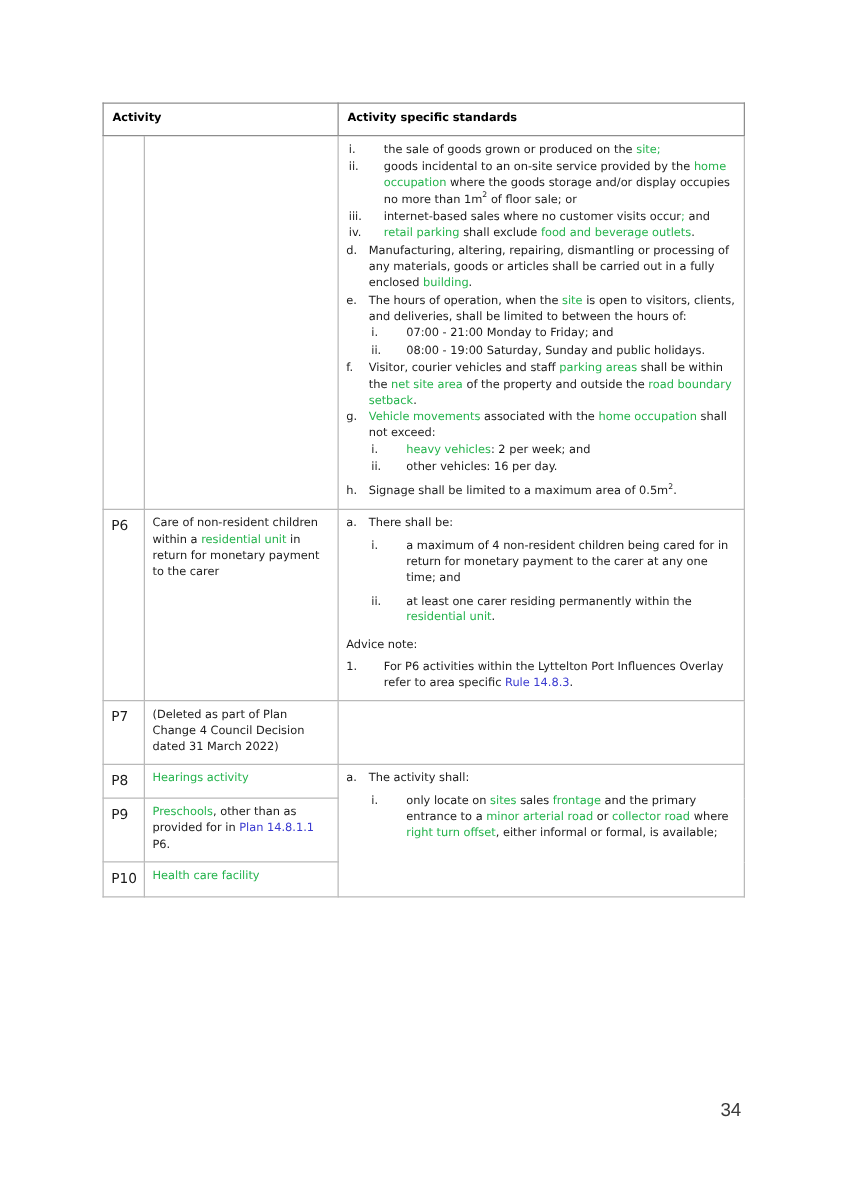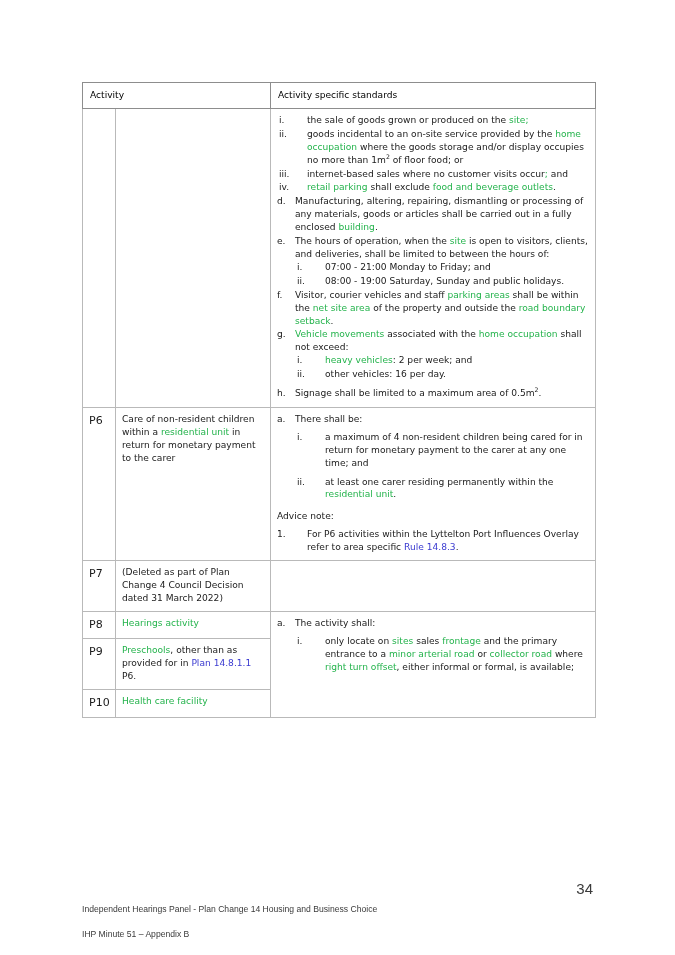--- a/index.html
+++ b/index.html
@@ -37,21 +37,21 @@
     color: #1a1a1a;
   }
   .rules-table td, .rules-table th {
     border: 1px solid #b9b9b9;
     vertical-align: top;
     padding: 5px 6px 6px 6px;
     text-align: left;
     font-weight: normal;
   }
   .rules-table thead th {
-    font-weight: normal;
+    font-weight: bold;
     font-size: 9.1px;
     padding: 6px 6px 6px 7px;
     border-color: #8d8d8d;
     color: #000;
   }
   .col-code  { width: 33px; }
   .col-desc  { width: 155px; }
   .col-std   { width: 325px; }
 
   .code-cell {
@@ -160,21 +160,21 @@
         <td class="tall-std">
 
           <div class="lvl-i">
             <div class="li-i">
               <span class="mk">i.</span>
               <span><span>the sale of goods grown or produced on the </span><span class="gu">site</span><span class="g">;</span></span>
             </div>
 
             <div class="li-i">
               <span class="mk">ii.</span>
-              <span><span class="b">goods incidental to an on-site service provided by the </span><span class="g b">home occupation</span><span class="b"> where the goods storage and/or display occupies no more than 1m</span><sup class="b">2</sup><span class="b"> of floor food</span><span>; or</span></span>
+              <span><span class="b">goods incidental to an on-site service provided by the </span><span class="g b">home occupation</span><span class="b"> where the goods storage and/or display occupies no more than 1m</span><sup class="b">2</sup><span class="b"> of floor sale</span><span>; or</span></span>
             </div>
 
             <div class="li-i">
               <span class="mk">iii.</span>
               <span><span>internet-based sales where no customer visits occur</span><span class="g">;</span> <span class="b">and</span></span>
             </div>
 
             <div class="li-i">
               <span class="mk">iv.</span>
               <span><span class="g b">retail parking</span><span class="b"> shall exclude </span><span class="g b">food and beverage outlets</span><span class="b">.</span></span>
@@ -313,18 +313,14 @@
         <td>
           <span class="g">Health care facility</span>
         </td>
       </tr>
 
     </tbody>
   </table>
 
   <div class="page-number">34</div>
 
-  <div class="footer">
-    <div>Independent Hearings Panel - Plan Change 14 Housing and Business Choice</div>
-    <div>IHP Minute 51 – Appendix B</div>
-  </div>
 
 </div>
 
 </body></html>

